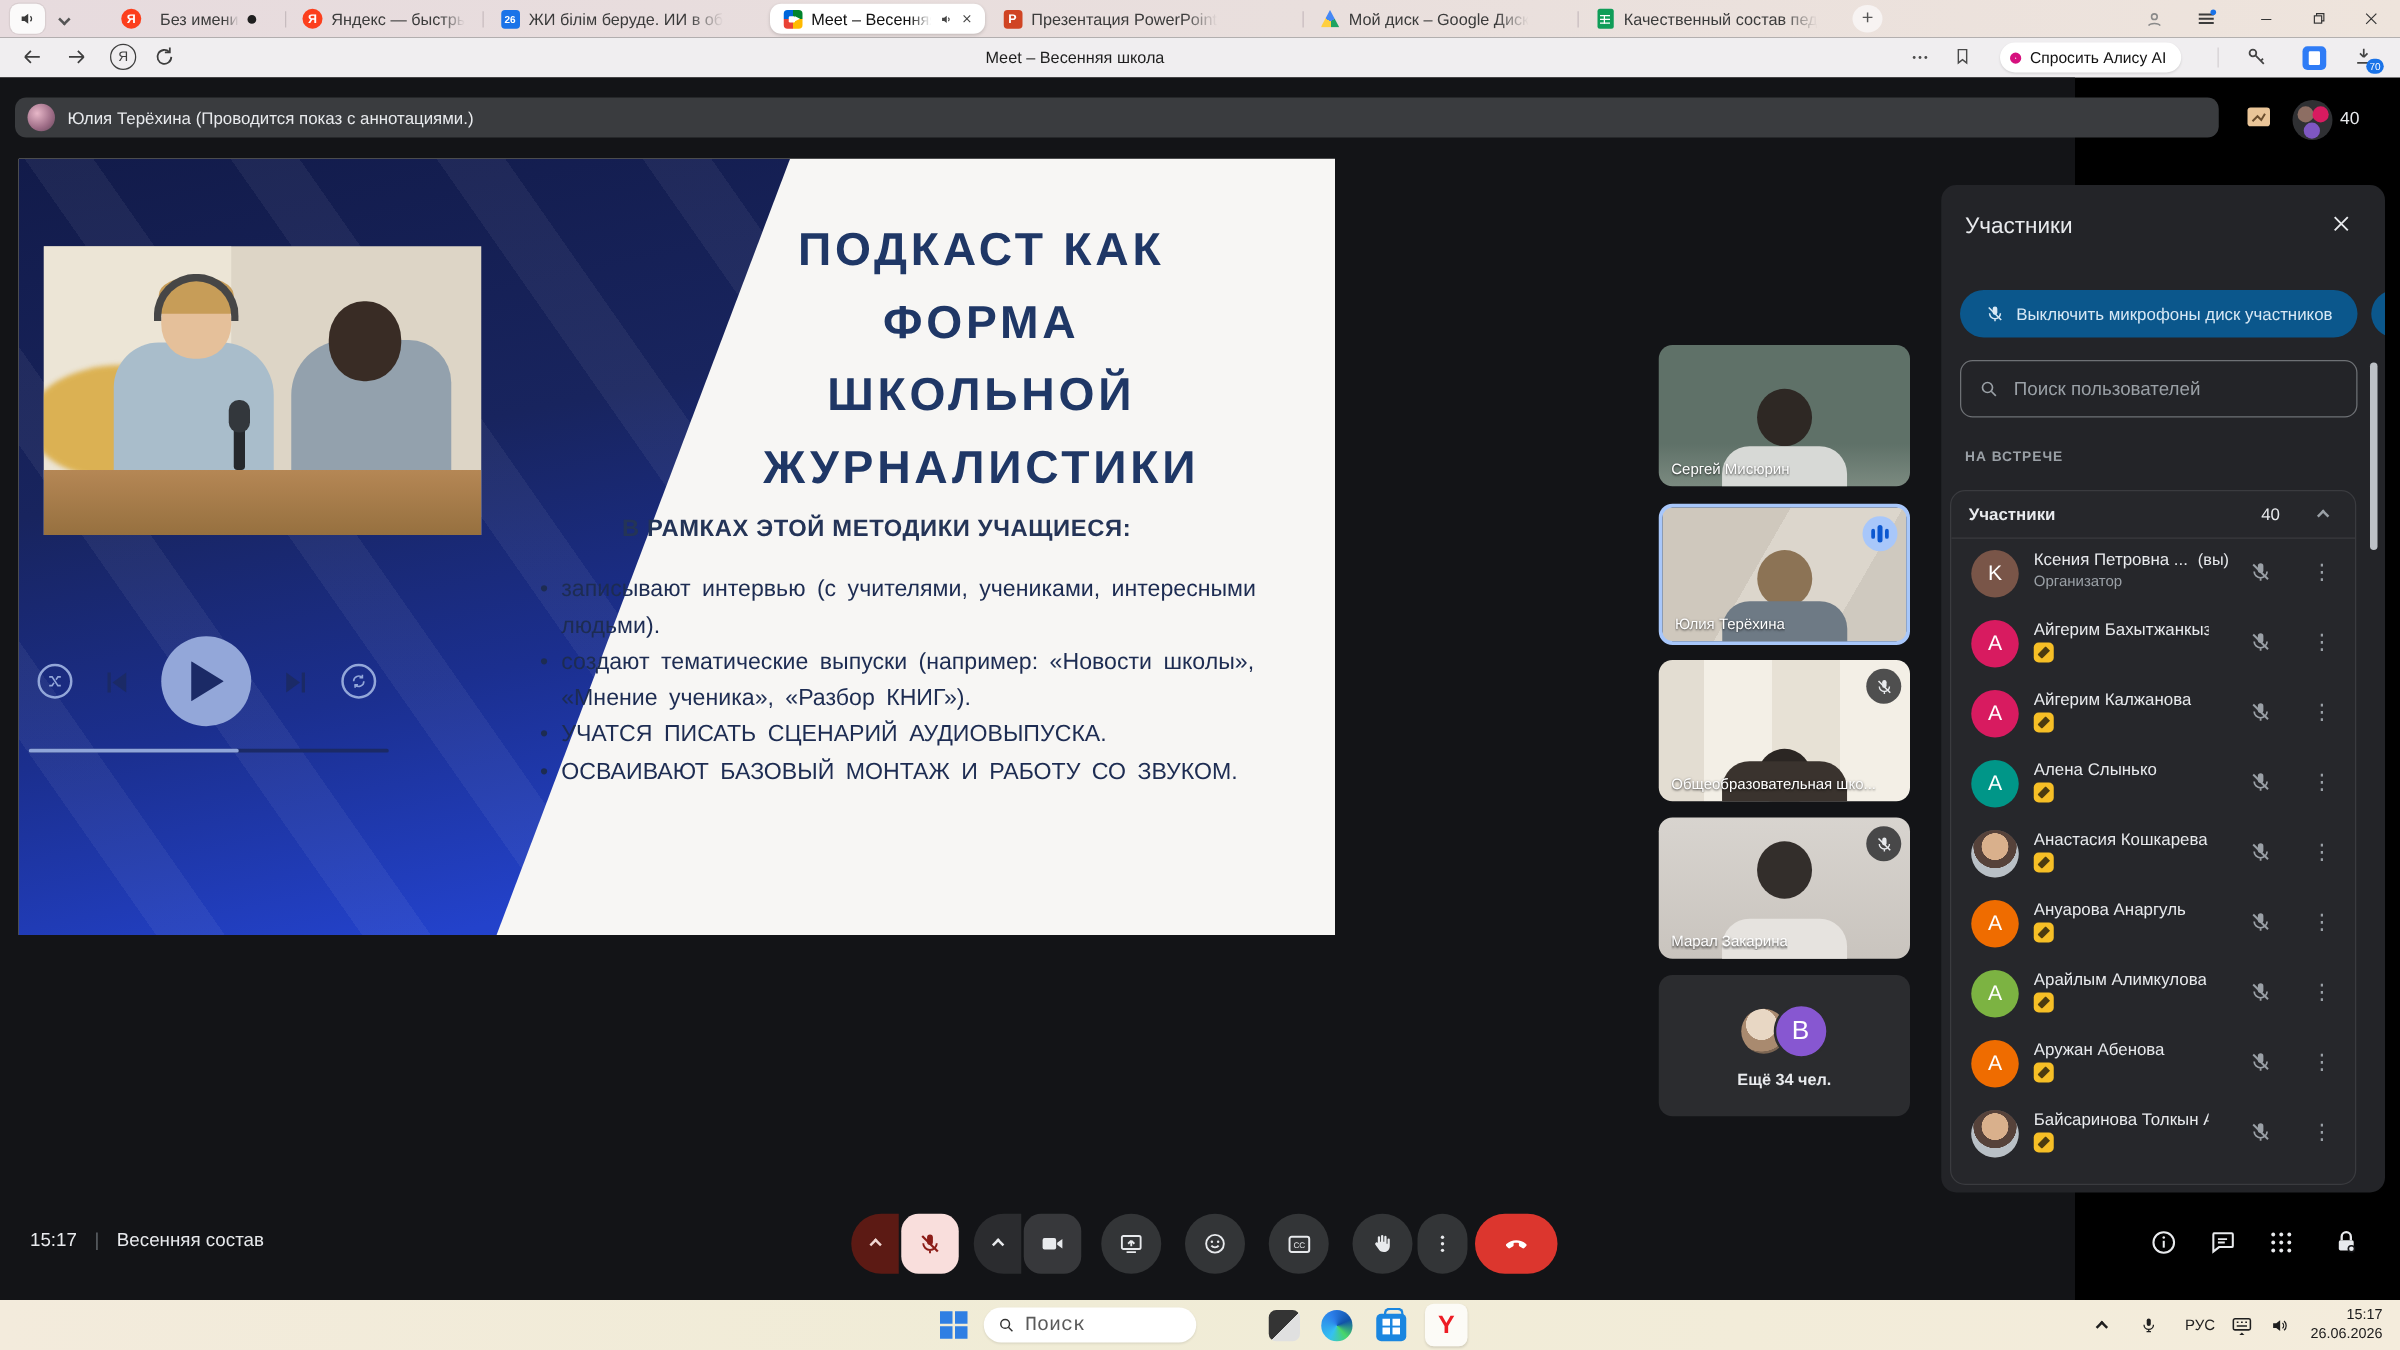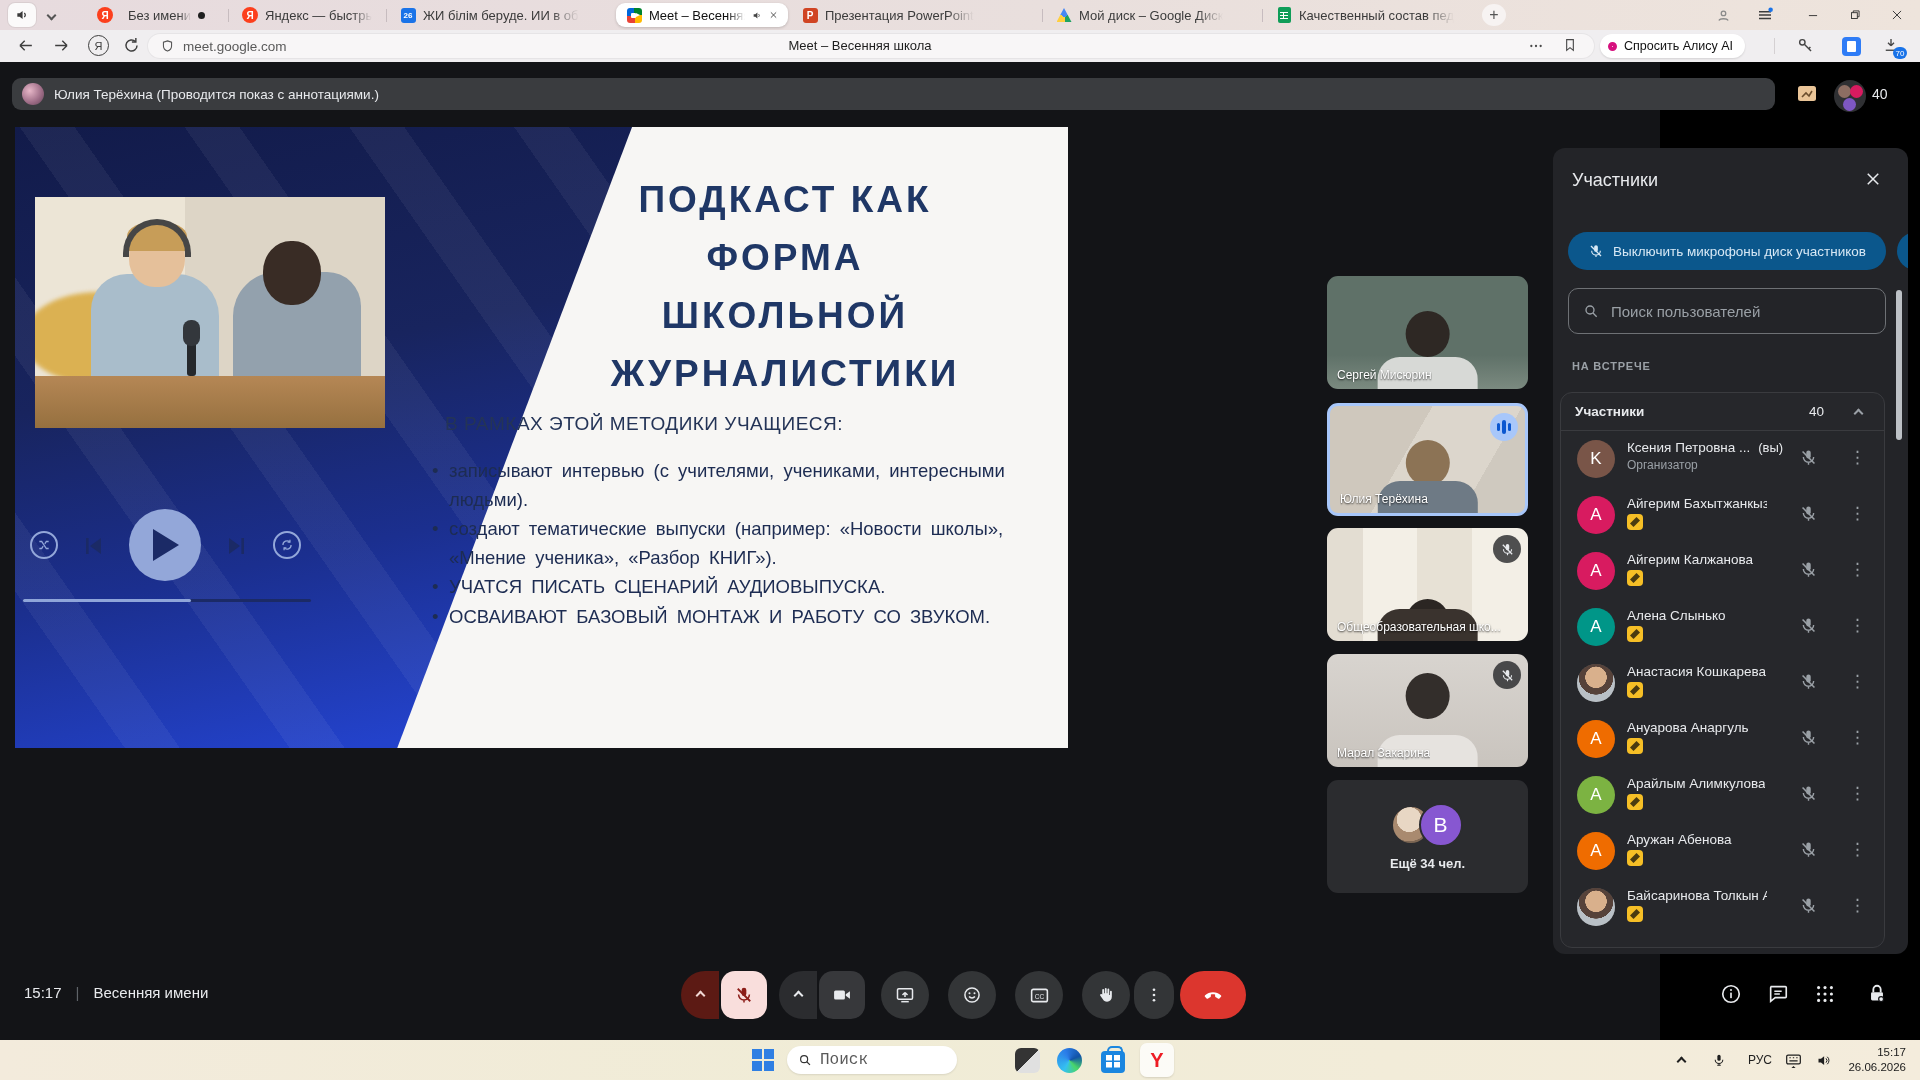--- a/index.html
+++ b/index.html
@@ -76,21 +76,21 @@
   .ph-girl-body{position:absolute;right:24px;bottom:34px;width:128px;height:122px;background:#93a1ad;border-radius:44px 34px 0 0}
   .ph-girl-head{position:absolute;right:64px;top:44px;width:58px;height:64px;background:#392c25;border-radius:48%}
   .ph-mic{position:absolute;left:152px;bottom:52px;width:9px;height:34px;background:#25282c;border-radius:3px}
   .ph-mic::before{content:"";position:absolute;left:-4px;top:-22px;width:17px;height:26px;background:#33373c;border-radius:8px}
   .pl-ico{position:absolute;color:#93a7d9}
   .pl-circle{width:28px;height:28px;border:2px solid #93a7d9;border-radius:50%;display:flex;align-items:center;justify-content:center}
   .play-big{position:absolute;left:114px;top:382px;width:72px;height:72px;border-radius:50%;background:#93a7d9;display:flex;align-items:center;justify-content:center}
   .progress{position:absolute;left:8px;top:472px;width:288px;height:3px;background:#1b2a66;border-radius:2px}
   .progress i{display:block;width:168px;height:3px;background:#8fa5d9;border-radius:2px}
   .s-title{position:absolute;left:550px;top:44px;width:440px;text-align:center;color:#1f3766;font-weight:600;font-size:37px;line-height:58px;letter-spacing:3px}
-  .s-sub{position:absolute;left:430px;top:286px;width:460px;text-align:left;color:#243457;font-weight:400;font-size:19px;letter-spacing:.5px}
+  .s-sub{position:absolute;left:430px;top:286px;width:460px;text-align:right;color:#243457;font-weight:700;font-size:19px;letter-spacing:.5px}
   .s-bullets{position:absolute;left:415px;top:330px;width:592px;list-style:none}
   .s-bullets li{position:relative;padding-left:19px;font-size:18.5px;line-height:28.5px;color:#1d2c52;word-spacing:4px;margin-bottom:1px}
   .s-bullets li::before{content:"•";position:absolute;left:2px}
 
   
   .tile{position:absolute;left:1327px;width:201px;height:113px;border-radius:11px;overflow:hidden;background:#3a3b3e}
   .tile .sil{position:absolute;left:50%;bottom:-10px;transform:translateX(-50%);width:72%;height:78%}
   .tile .sil::before{content:"";position:absolute;left:50%;top:0;transform:translateX(-50%);width:44px;height:46px;border-radius:50%;background:var(--p,#555)}
   .tile .sil::after{content:"";position:absolute;left:50%;bottom:0;transform:translateX(-50%);width:100px;height:42px;border-radius:22px 22px 0 0;background:var(--b,#666)}
   .t1{background:linear-gradient(100deg,#c9c0ad 0 58%,#e9e2d2 58%)} .t1 .sil{--p:#caa088;--b:#8d7a68;height:95%;width:85%}
@@ -281,26 +281,20 @@
         </svg>
       </span>
     <span class="nav-ico" style="left:88px;top:5px;width:21px;height:21px;border:1.5px solid #3e3e3e;border-radius:50%;display:flex;align-items:center;justify-content:center;font-size:11px">Я</span>
     <span class="nav-ico" style="left:122px">
       <svg width="19" height="19" viewBox="0 0 24 24">
           <path d="M19 12a7 7 0 1 1-2-4.9" stroke="#3e3e3e" stroke-width="1.8" fill="none"></path>
           <path d="M17.5 2.5v5h-5" stroke="#3e3e3e" stroke-width="1.8" fill="none"></path>
         </svg>
       </span>
 
-    <div class="url-pill">
-      <svg width="15" height="15" viewBox="0 0 24 24" style="margin-left:12px">
-          <path d="M12 3l6.5 2.2V11c0 4.2-2.7 6.8-6.5 8.3C8.2 17.8 5.5 15.2 5.5 11V5.2z" fill="none" stroke="#555" stroke-width="1.7"></path>
-        </svg>
-      <span class="url-txt">meet.google.com</span>
-    </div>
     <div class="page-title">Meet – Весенняя школа</div>
 
     <span class="nav-ico" style="left:1528px;top:10px;color:#4a4a4a;font-size:14px">
       <svg width="16" height="12" viewBox="0 0 24 12">
           <circle cx="5" cy="6" r="1.7" fill="#4a4a4a"></circle>
           <circle cx="12" cy="6" r="1.7" fill="#4a4a4a"></circle>
           <circle cx="19" cy="6" r="1.7" fill="#4a4a4a"></circle>
         </svg>
       </span>
     <span class="nav-ico" style="left:1562px;top:7px">
@@ -689,21 +683,21 @@
               <span class="rdots"></span>
             </div>
           </div>
       </div>
       <div class="p-scroll"></div>
     </div>
 
     <div class="statusL">
       <span>15:17</span>
       <span class="div">|</span>
-      <span>Весенняя имени</span>
+      <span>Весенняя состав</span>
     </div>
 
     <div class="ctl seg-l" style="left:681px;width:38px;background:#5c1a14;color:#f1d7d3">
         <span class="chev up"></span>
       </div>
     <div class="ctl seg-r" style="left:721px;width:46px;background:#f9dedc">
       <svg width="20" height="20" viewBox="0 0 24 24">
           <rect x="9.2" y="3.2" width="5.6" height="10" rx="2.8" fill="#8c1d18"></rect>
           <path d="M5.5 11.5a6.5 6.5 0 0 0 13 0M12 18v3" stroke="#8c1d18" stroke-width="1.8" fill="none"></path>
           <path d="M4.5 4.5l15 15" stroke="#8c1d18" stroke-width="2.2"></path>

